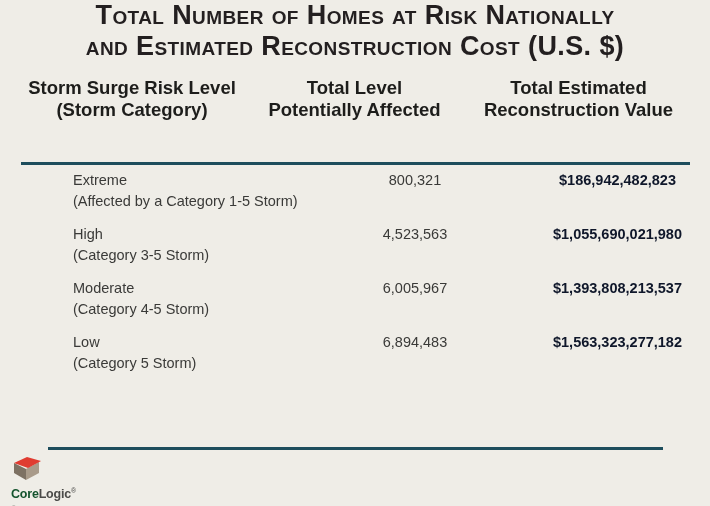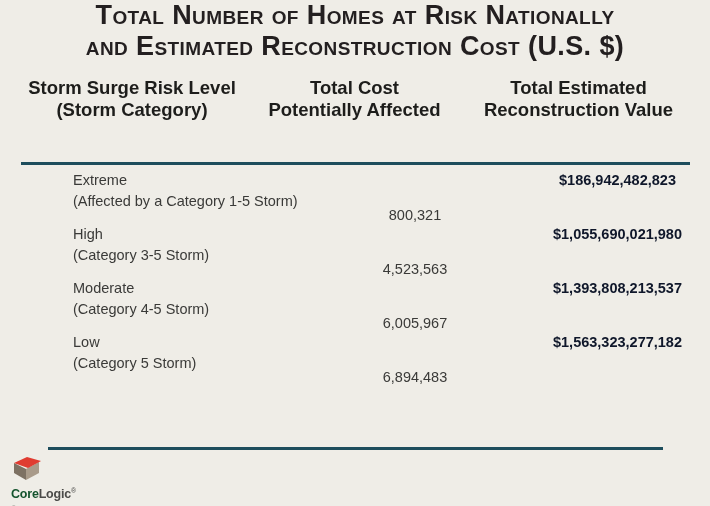--- a/index.html
+++ b/index.html
@@ -104,21 +104,20 @@
   }
   .cell-label .cat {
     display: block;
   }
   .cell-num {
     width: 150px;
     text-align: center;
     font-size: 14.5px;
     line-height: 21px;
     color: #3a3a38;
-    margin-top: 35px;
   }
   .cell-money {
     width: 255px;
     text-align: center;
     font-size: 14.5px;
     line-height: 21px;
     color: #0f172a;
     font-weight: bold;
   }
 
@@ -163,21 +162,21 @@
   <div class="title-line">Total Number of Homes at Risk Nationally</div>
   <div class="title-line">and Estimated Reconstruction Cost (U.S. $)</div>
 </div>
 
 <div class="header-row">
   <div class="head-cell col-risk">
     <span>Storm Surge Risk Level</span>
     <span class="sub">(Storm Category)</span>
   </div>
   <div class="head-cell col-homes">
-    <span>Total Cost</span>
+    <span>Total Level</span>
     <span class="sub">Potentially Affected</span>
   </div>
   <div class="head-cell col-value">
     <span>Total Estimated</span>
     <span class="sub">Reconstruction Value</span>
   </div>
 </div>
 
 <div class="rule-top"></div>
 

